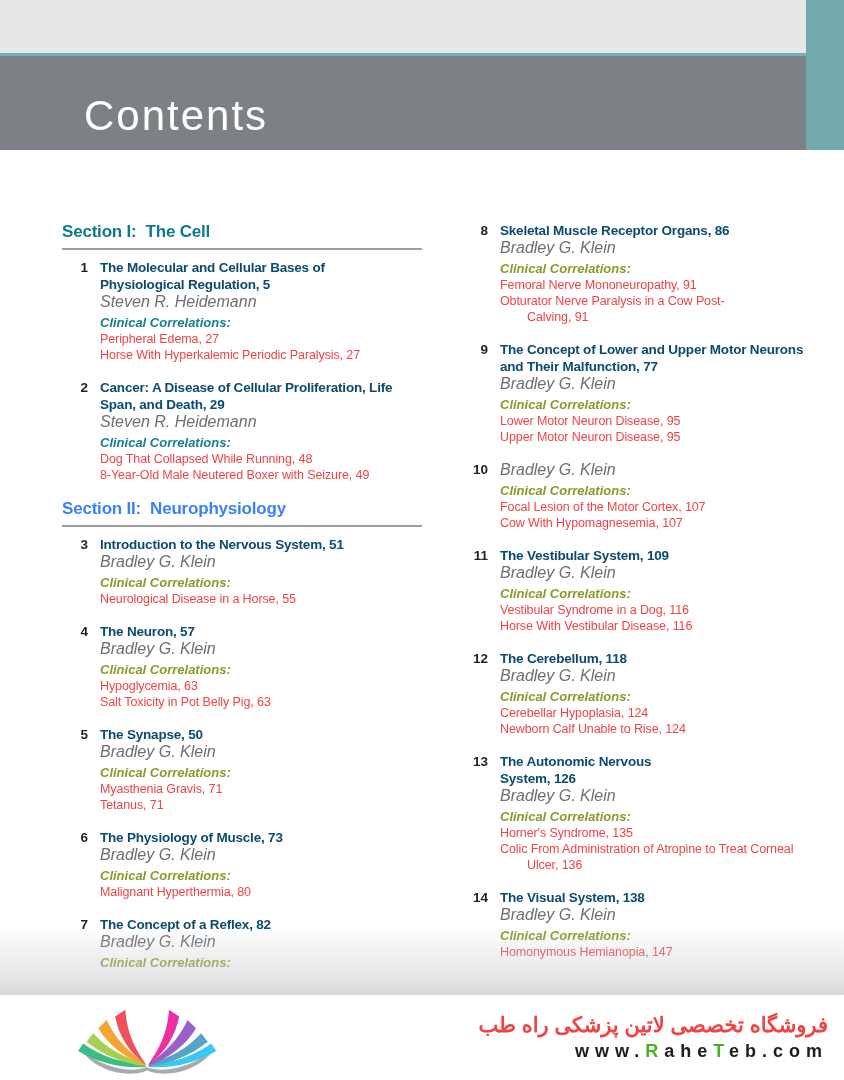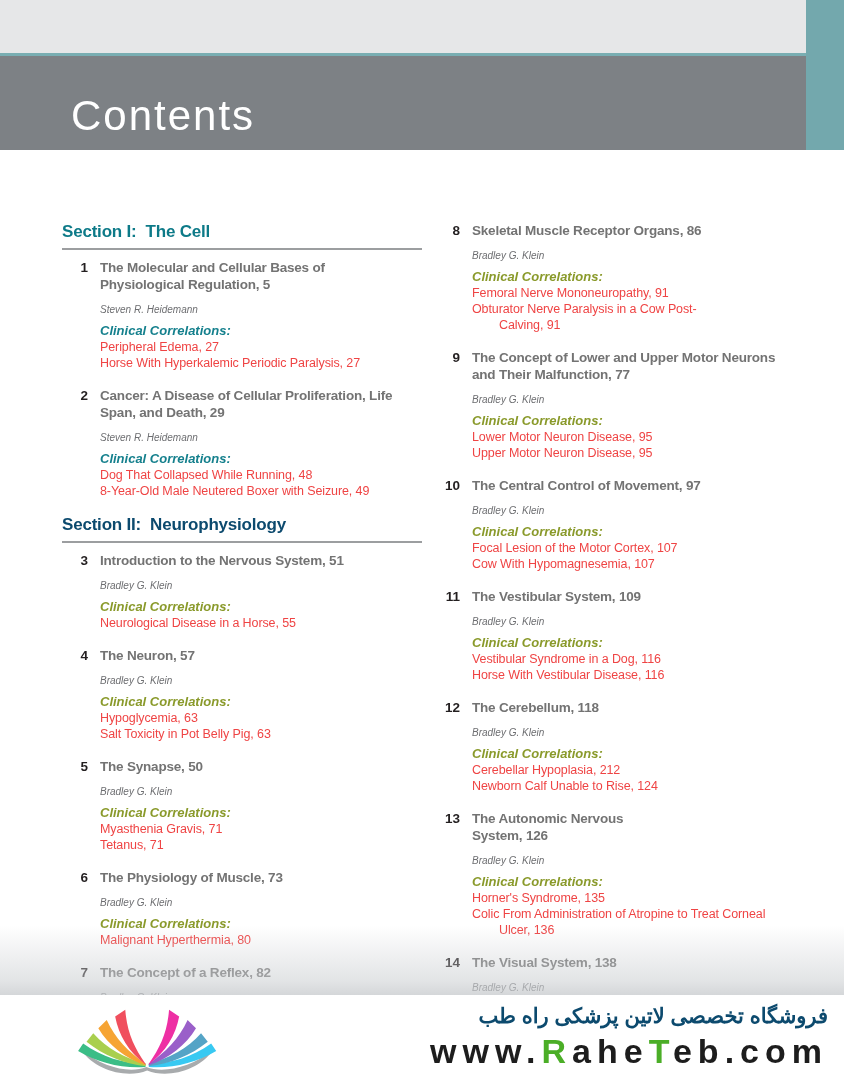--- a/index.html
+++ b/index.html
@@ -7,55 +7,55 @@
     position:relative; width:844px; height:1080px; overflow:hidden;
     background:#ffffff; font-family:"Liberation Sans", sans-serif;
     -webkit-font-smoothing:antialiased;
   }
   
   .band-light { position:absolute; left:0; top:0; width:806px; height:53px; background:#e6e7e8; }
   .band-teal-line { position:absolute; left:0; top:53px; width:806px; height:3px; background:#79aeb2; }
   .band-gray { position:absolute; left:0; top:56px; width:806px; height:94px; background:#7d8185; }
   .teal-strip { position:absolute; left:806px; top:0; width:38px; height:150px; background:#73a8ad; }
   .contents-title {
-    position:absolute; left:71px; top:95px; color:#ffffff;
+    position:absolute; left:84px; top:95px; color:#ffffff;
     font-size:42px; font-weight:300; letter-spacing:2px; line-height:1;
   }
   
-  .columns { position:absolute; left:62px; top:222px; display:flex; gap:12px; }
+  .columns { position:absolute; left:62px; top:222px; display:flex; gap:40px; }
   .col { width:360px; }
   .col.right { width:372px; }
   .section-head {
     font-size:17px; font-weight:bold; white-space:pre; letter-spacing:-0.2px;
     padding-bottom:6px; border-bottom:2px solid #9c9ea0; margin-bottom:9px;
   }
   .section-head.teal { color:#0d7a88; }
-  .section-head.olive { color:#0c4a6e; }
+  .section-head.olive { color:#3b82f6; }
   .chapter { display:flex; margin-bottom:16px; }
   .num { width:26px; text-align:right; margin-right:12px; font-weight:bold; font-size:13.5px; color:#231f20; padding-top:1px; }
   .ch-body { flex:1; min-width:0; }
-  .ch-title { font-size:13.5px; font-weight:bold; color:#737373; line-height:17px; white-space:pre; letter-spacing:-0.2px; }
-  .ch-author { font-size:10px; font-style:italic; color:#6d6e71; line-height:16px; margin-top:9px; }
+  .ch-title { font-size:13.5px; font-weight:bold; color:#0c4a6e; line-height:17px; white-space:pre; letter-spacing:-0.2px; }
+  .ch-author { font-size:16px; font-style:italic; color:#6d6e71; line-height:16px; margin-top:1px; }
   .cc-label { font-size:13px; font-style:italic; font-weight:bold; line-height:16px; margin-top:5px; white-space:pre; }
   .cc-label.teal { color:#15808d; }
   .cc-label.olive { color:#8a9a2b; }
   .cc-item { font-size:12.5px; color:#ef4444; line-height:16px; white-space:pre; letter-spacing:-0.1px; }
   
   .fade {
     position:absolute; left:0; top:925px; width:844px; height:70px; z-index:4; pointer-events:none;
     background:linear-gradient(to bottom, rgba(203,206,209,0) 0%, rgba(203,206,209,0.55) 80%, rgba(198,201,204,0.75) 100%);
   }
   .footer {
     position:absolute; left:0; top:995px; width:844px; height:85px; z-index:5; background:#ffffff;
     display:flex; align-items:center; justify-content:space-between;
     padding:0 12px 0 68px; box-sizing:border-box;
   }
   .footer-right { display:flex; flex-direction:column; align-items:flex-end; gap:4px; padding-right:4px; }
-  .persian-caption { font-size:21px; font-weight:600; color:#0c4a6e; direction:rtl; }
-  .site-url { font-size:34px; font-weight:bold; color:#1d1d1d; letter-spacing:6px; white-space:nowrap; }
+  .persian-caption { font-size:21px; font-weight:600; color:#ef4444; direction:rtl; }
+  .site-url { font-size:18px; font-weight:bold; color:#1d1d1d; letter-spacing:6px; white-space:nowrap; }
   .site-url .green { color:#4bae27; }
   .logo-wrap { width:160px; height:80px; }
 </style>
 </head>
 <body>
 
 <div class="page">
 
   <div class="band-light"></div>
   <div class="band-teal-line"></div>
@@ -170,21 +170,20 @@
           <div class="ch-author">Bradley G. Klein</div>
           <div class="cc-label olive">Clinical Correlations:</div>
           <div class="cc-item">Lower Motor Neuron Disease, 95</div>
           <div class="cc-item">Upper Motor Neuron Disease, 95</div>
         </div>
       </div>
 
       <div class="chapter">
         <div class="num">10</div>
         <div class="ch-body">
-          <div class="ch-title">The Central Control of Movement, 97</div>
           <div class="ch-author">Bradley G. Klein</div>
           <div class="cc-label olive">Clinical Correlations:</div>
           <div class="cc-item">Focal Lesion of the Motor Cortex, 107</div>
           <div class="cc-item">Cow With Hypomagnesemia, 107</div>
         </div>
       </div>
 
       <div class="chapter">
         <div class="num">11</div>
         <div class="ch-body">
@@ -195,21 +194,21 @@
           <div class="cc-item">Horse With Vestibular Disease, 116</div>
         </div>
       </div>
 
       <div class="chapter">
         <div class="num">12</div>
         <div class="ch-body">
           <div class="ch-title">The Cerebellum, 118</div>
           <div class="ch-author">Bradley G. Klein</div>
           <div class="cc-label olive">Clinical Correlations:</div>
-          <div class="cc-item">Cerebellar Hypoplasia, 212</div>
+          <div class="cc-item">Cerebellar Hypoplasia, 124</div>
           <div class="cc-item">Newborn Calf Unable to Rise, 124</div>
         </div>
       </div>
 
       <div class="chapter">
         <div class="num">13</div>
         <div class="ch-body">
           <div class="ch-title">The Autonomic Nervous
 System, 126</div>
           <div class="ch-author">Bradley G. Klein</div>

